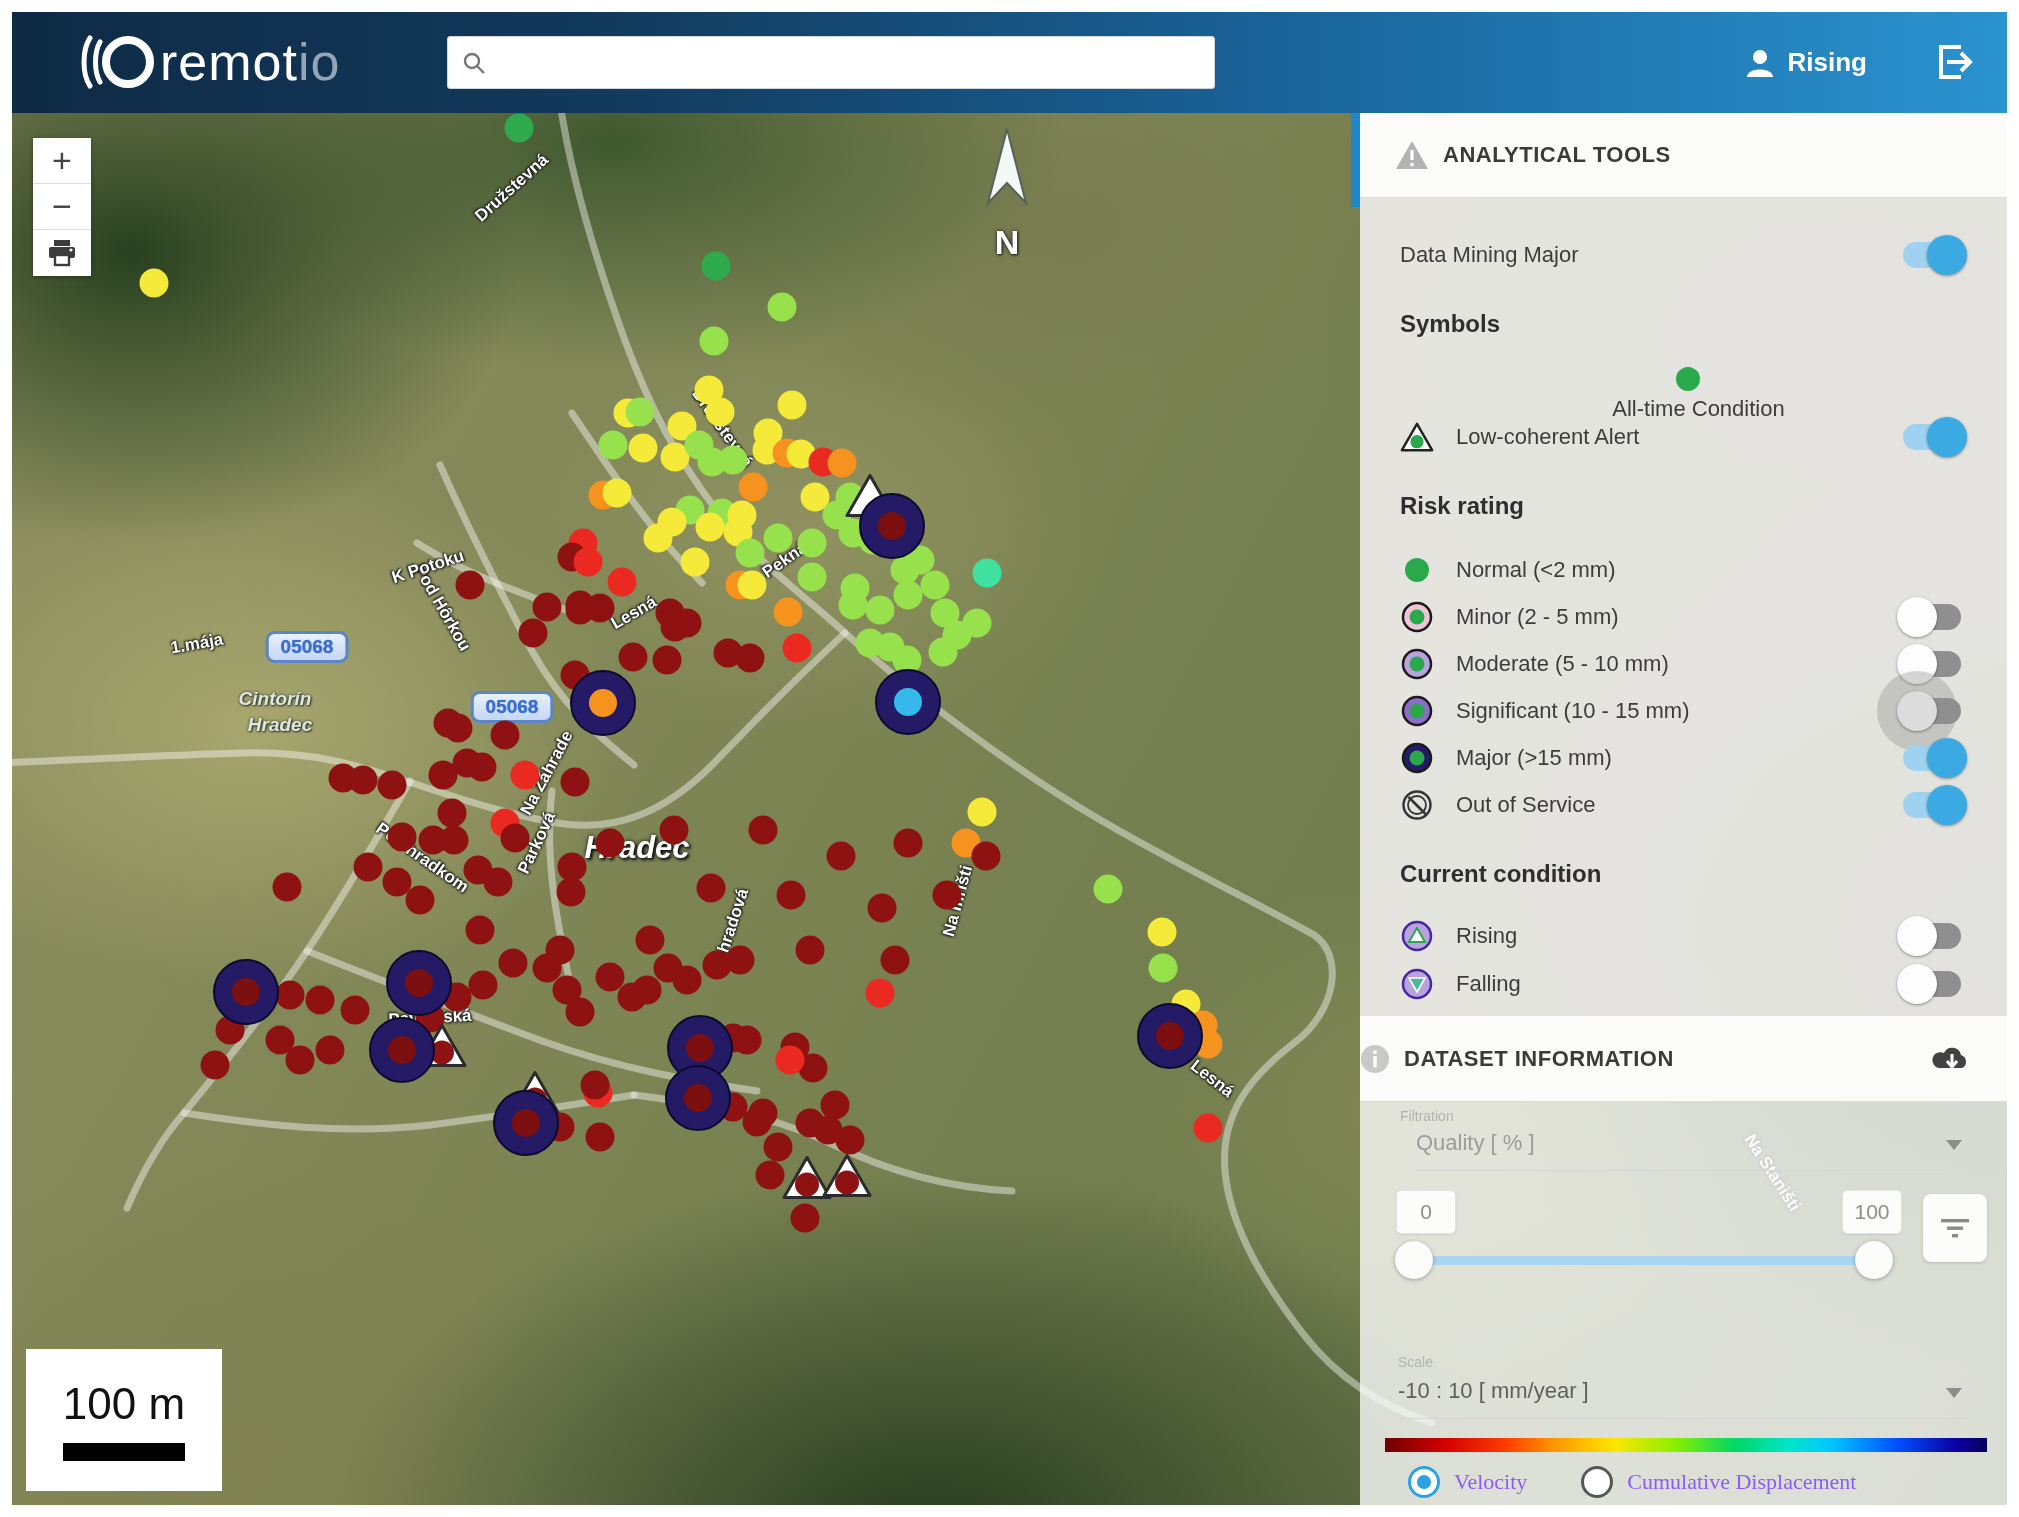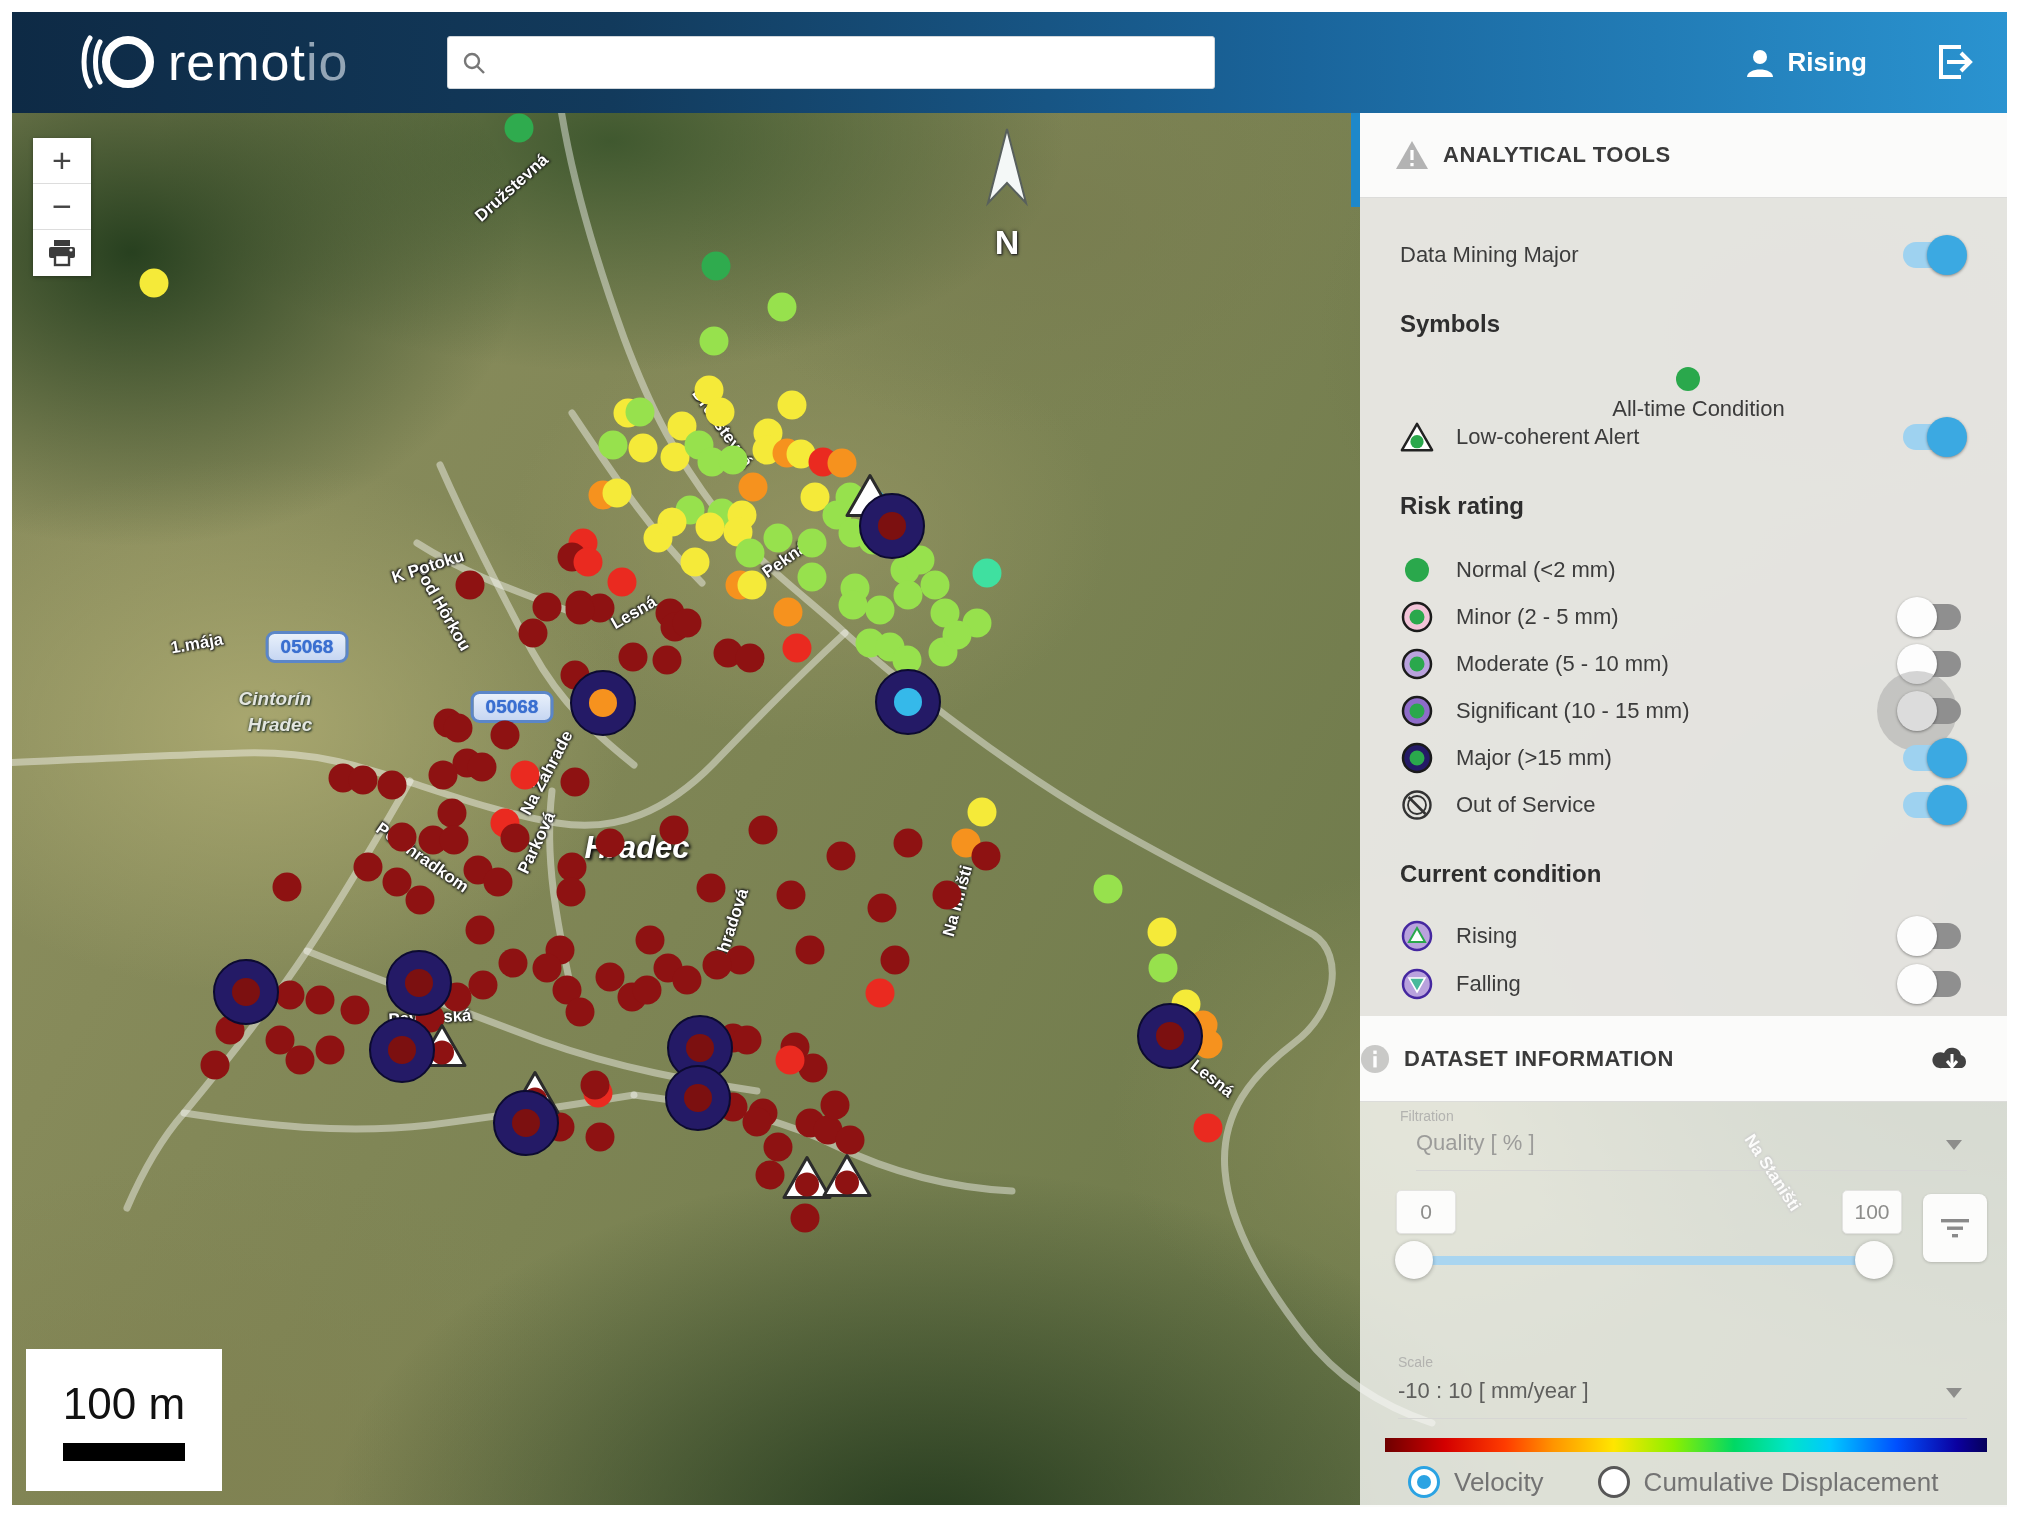--- a/index.html
+++ b/index.html
@@ -1,21 +1,21 @@
 <!DOCTYPE html>
 <html><head>
 <meta charset="utf-8">
 <style>
   html,body{margin:0;padding:0;background:#fff;}
   .page{position:relative;width:2019px;height:1517px;background:#fff;font-family:"Liberation Sans",sans-serif;overflow:hidden;}
 
   
   .navbar{position:absolute;left:12px;top:12px;width:1995px;height:101px;
     background:linear-gradient(90deg,#0e2a45 0%,#123a5c 30%,#1a659c 65%,#2a93d0 100%);}
-  .brand{position:absolute;left:62px;top:14px;display:flex;align-items:center;gap:10px;}
+  .brand{position:absolute;left:62px;top:14px;display:flex;align-items:center;gap:2px;}
   .brand-text{font-size:52px;color:#fff;letter-spacing:1px;}
   .brand-text .io{color:#93a5b6;}
   .searchbox{position:absolute;left:435px;top:24px;width:768px;height:53px;background:#fff;border:1px solid #cfd5da;border-radius:3px;display:flex;align-items:center;padding:0 14px;box-sizing:border-box;}
   .searchbox input{border:none;outline:none;flex:1;font-size:22px;color:#333;background:transparent;margin-left:10px;}
   .nav-user{position:absolute;right:140px;top:0;height:101px;display:flex;align-items:center;gap:12px;color:#fff;font-size:26px;font-weight:bold;}
   .logout{position:absolute;right:30px;top:27px;width:46px;height:46px;}
 
   
   .map{position:absolute;left:12px;top:113px;width:1995px;height:1392px;overflow:hidden;
     background:
@@ -94,21 +94,21 @@
   .filterbtn{position:absolute;left:563px;top:92px;width:64px;height:68px;background:#fcfcfb;border-radius:8px;
     box-shadow:0 1px 3px rgba(0,0,0,.18);display:flex;align-items:center;justify-content:center;}
   .deepnote{position:absolute;left:0;right:0;top:202px;text-align:center;font-size:21px;color:#4a4a48;}
   .grad{position:absolute;left:25px;right:20px;top:336px;height:14px;
     background:linear-gradient(90deg,#6e0000 0%,#d40000 10%,#ff3c00 20%,#ff9500 28%,#ffe600 38%,#8bf000 48%,#00d864 58%,#00e5c8 67%,#00c8ff 74%,#0050ff 85%,#0b00a0 95%,#06005a 100%);}
   .radiorow{position:absolute;left:48px;top:364px;display:flex;align-items:center;gap:14px;}
   .radio{width:32px;height:32px;border-radius:50%;box-sizing:border-box;position:relative;background:#fff;}
   .radio.sel-on{border:3px solid #2ba3e3;}
   .radio.sel-on::after{content:"";position:absolute;left:6px;top:6px;width:14px;height:14px;border-radius:50%;background:#2ba3e3;}
   .radio.sel-off{border:3px solid #575757;}
-  .radiolabel{font-size:26px;color:#737373;margin-right:40px;}
+  .radiolabel{font-size:22px;color:#8b5cf6;margin-right:40px;font-family:Liberation Serif, serif;}
 </style>
 </head>
 <body>
 
 <div class="page">
 
   <header class="navbar">
     <div class="brand">
       <svg width="84" height="72" viewBox="0 0 84 72">
         <path d="M16 12 C8 24 8 48 16 60" stroke="#fff" stroke-width="5" fill="none" stroke-linecap="round"></path>

